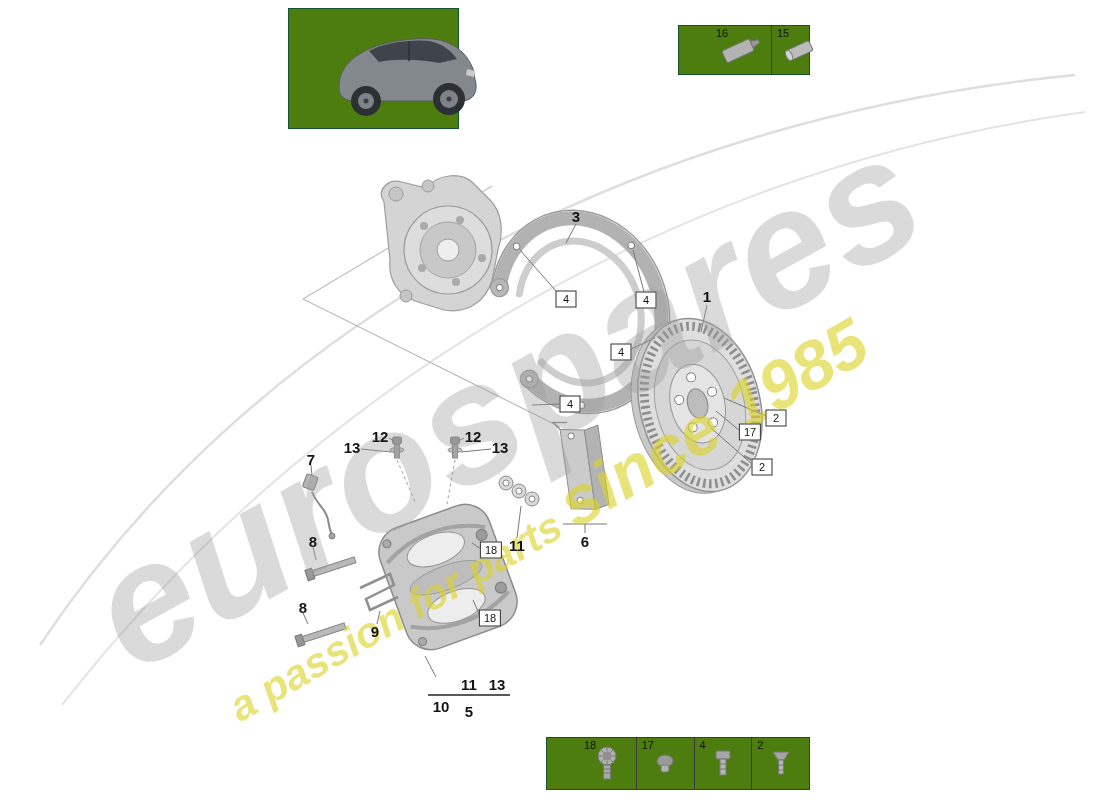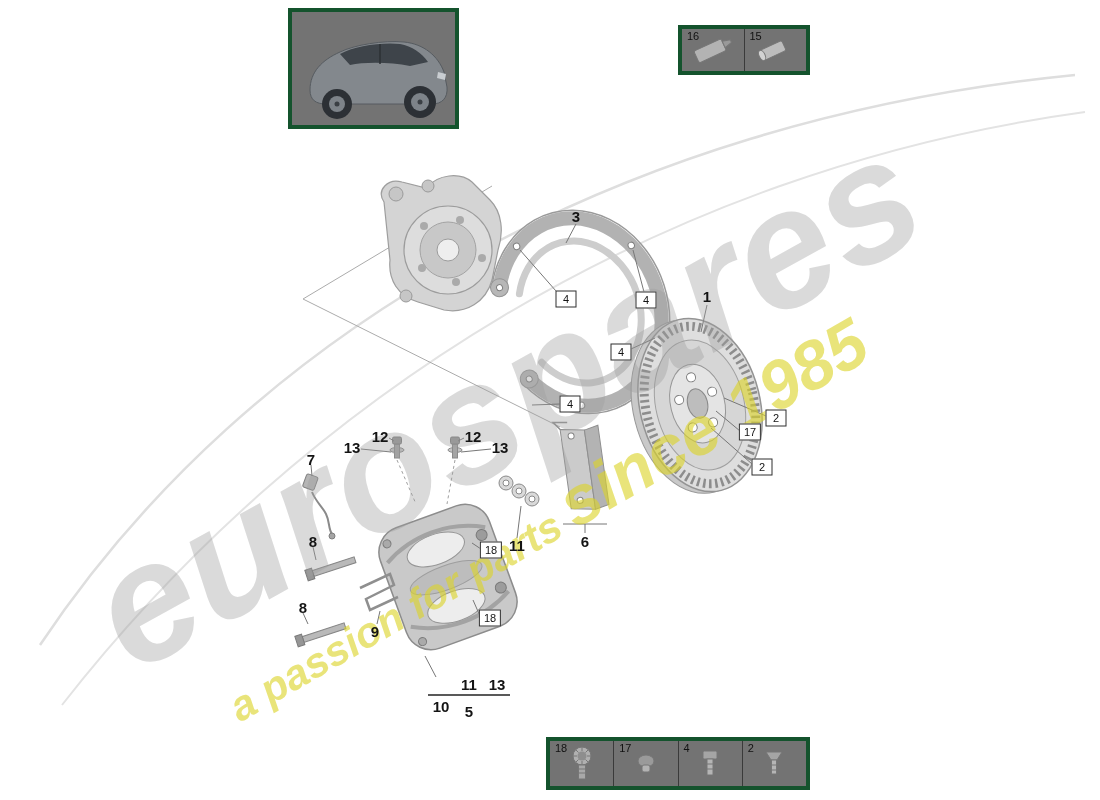--- a/index.html
+++ b/index.html
@@ -10,21 +10,21 @@
   
   .wm{position:absolute;pointer-events:none;white-space:nowrap;z-index:3;font-style:italic;}
   #wm-brand{left:105px;top:540px;font-size:168px;font-weight:bold;letter-spacing:1px;
             color:rgba(158,158,158,0.38);transform:rotate(-29deg);transform-origin:left center;
             font-family:"Liberation Sans",sans-serif;line-height:1;}
   #wm-tagline{left:228px;top:668px;font-weight:bold;color:rgba(219,212,40,0.62);
               transform:rotate(-30deg);transform-origin:left center;line-height:1;}
   #wm-tagline .small{font-size:42px;}
   #wm-tagline .big{font-size:68px;}
   
-  .box{position:absolute;border:4px solid #14532d;background:#737373;z-index:4;box-sizing:border-box;}
+  .box{position:absolute;border:1px solid #14532d;background:#4d7c0f;z-index:4;box-sizing:border-box;padding-left:32px;}
   #car-box{left:288px;top:8px;width:171px;height:121px;}
   #legend-top{left:678px;top:25px;width:132px;height:50px;display:flex;}
   #legend-bottom{left:546px;top:737px;width:264px;height:53px;display:flex;}
   .cell{flex:1;position:relative;border-right:1px solid #3a3a3a;display:flex;
         align-items:center;justify-content:center;}
   .cell:last-child{border-right:none;text-decoration:underline;}
   .cell .lbl{position:absolute;top:2px;left:5px;font-size:11px;color:#111;line-height:1;}
   
   #callout-layer{position:absolute;left:0;top:0;width:1100px;height:800px;z-index:6;pointer-events:none;}
   .callout{position:absolute;transform:translate(-50%,-50%);font-size:15px;font-weight:bold;

